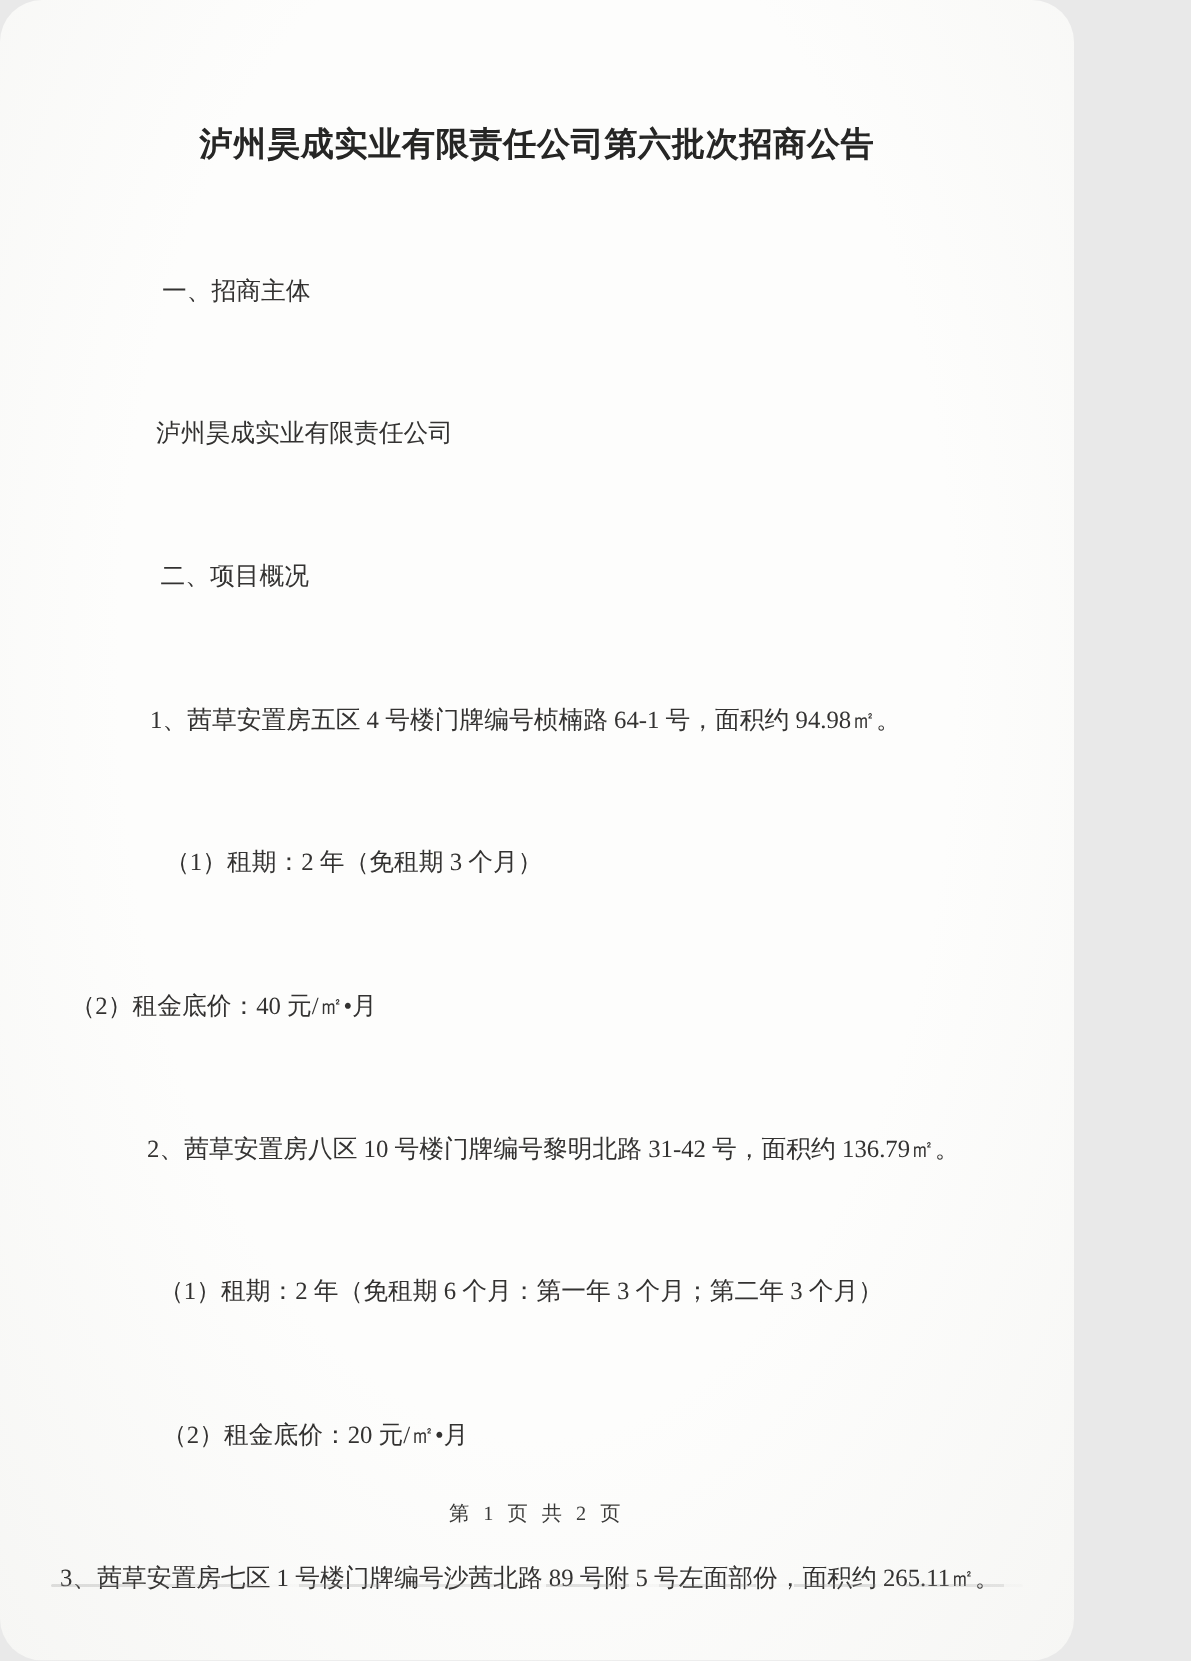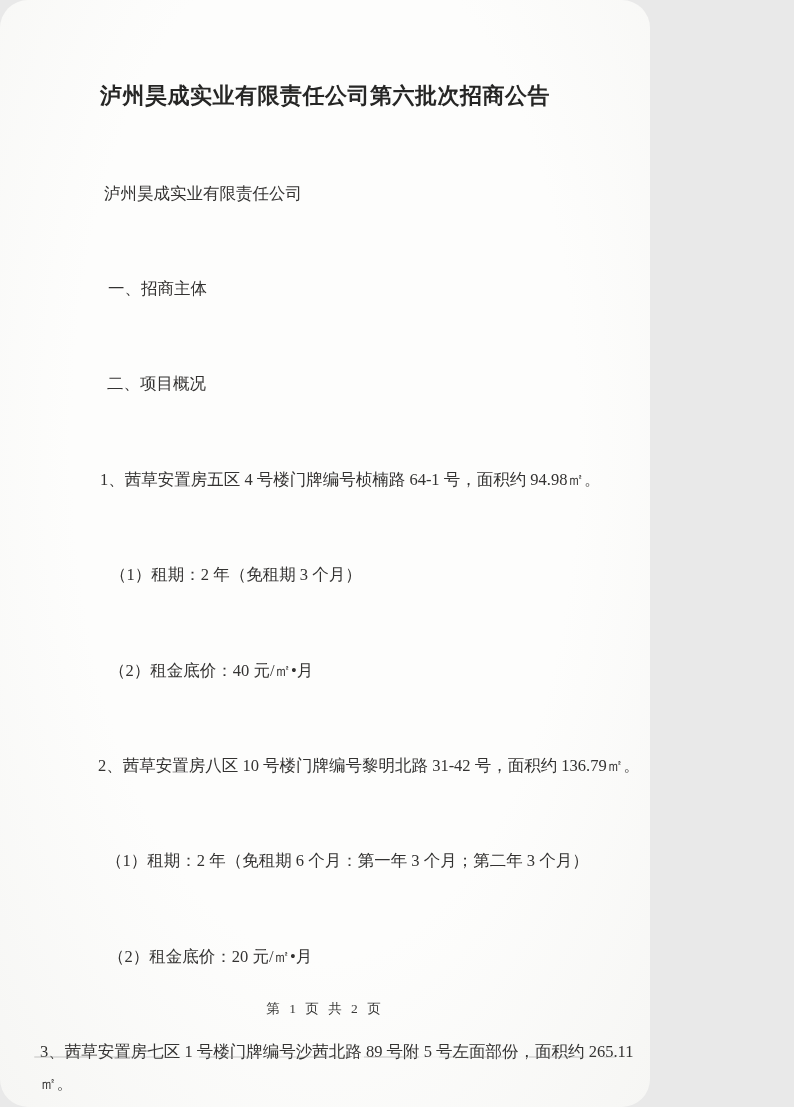--- a/index.html
+++ b/index.html
@@ -3,21 +3,21 @@
 <meta charset="utf-8">
 <style>
   html, body { margin: 0; padding: 0; }
   body {
     width: 794px; height: 1107px;
     background: #e9e9e9;
     font-family: "Liberation Serif", "DejaVu Serif", serif;
   }
   .page {
     position: relative;
-    width: 650px; height: 1107px;
+    width: 716px; height: 1107px;
     overflow: hidden;
     background: radial-gradient(ellipse at 50% 40%, #fdfdfc 55%, #f6f6f4 100%);
     color: #333231;
     border-radius: 28px;
   }
   .title {
     margin: 0;
     padding-top: 82px;
     text-align: center;
     font-size: 22px;
@@ -75,26 +75,26 @@
   }
 </style>
 </head>
 <body>
 
 <div class="page">
 
   <h1 class="title">泸州昊成实业有限责任公司第六批次招商公告</h1>
 
   <div class="content">
+    <div class="ln" style="margin-left:108px">一、招商主体</div>
     <div class="ln" style="margin-left:104px">泸州昊成实业有限责任公司</div>
-    <div class="ln" style="margin-left:108px">一、招商主体</div>
     <div class="ln" style="margin-left:107px">二、项目概况</div>
     <div class="ln" style="margin-left:100px">1、茜草安置房五区 4 号楼门牌编号桢楠路 64-1 号，面积约 94.98㎡。</div>
     <div class="ln" style="margin-left:110px">（1）租期：2 年（免租期 3 个月）</div>
-    <div class="ln" style="margin-left:109px">（2）租金底价：40 元/㎡•月</div>
+    <div class="ln" style="margin-left:47px">（2）租金底价：40 元/㎡•月</div>
     <div class="ln" style="margin-left:98px">2、茜草安置房八区 10 号楼门牌编号黎明北路 31-42 号，面积约 136.79㎡。</div>
     <div class="ln" style="margin-left:106px">（1）租期：2 年（免租期 6 个月：第一年 3 个月；第二年 3 个月）</div>
     <div class="ln" style="margin-left:108px">（2）租金底价：20 元/㎡•月</div>
     <div class="ln" style="margin-left:40px">3、茜草安置房七区 1 号楼门牌编号沙茜北路 89 号附 5 号左面部份，面积约 265.11㎡。</div>
     
     
     
     
     
     

